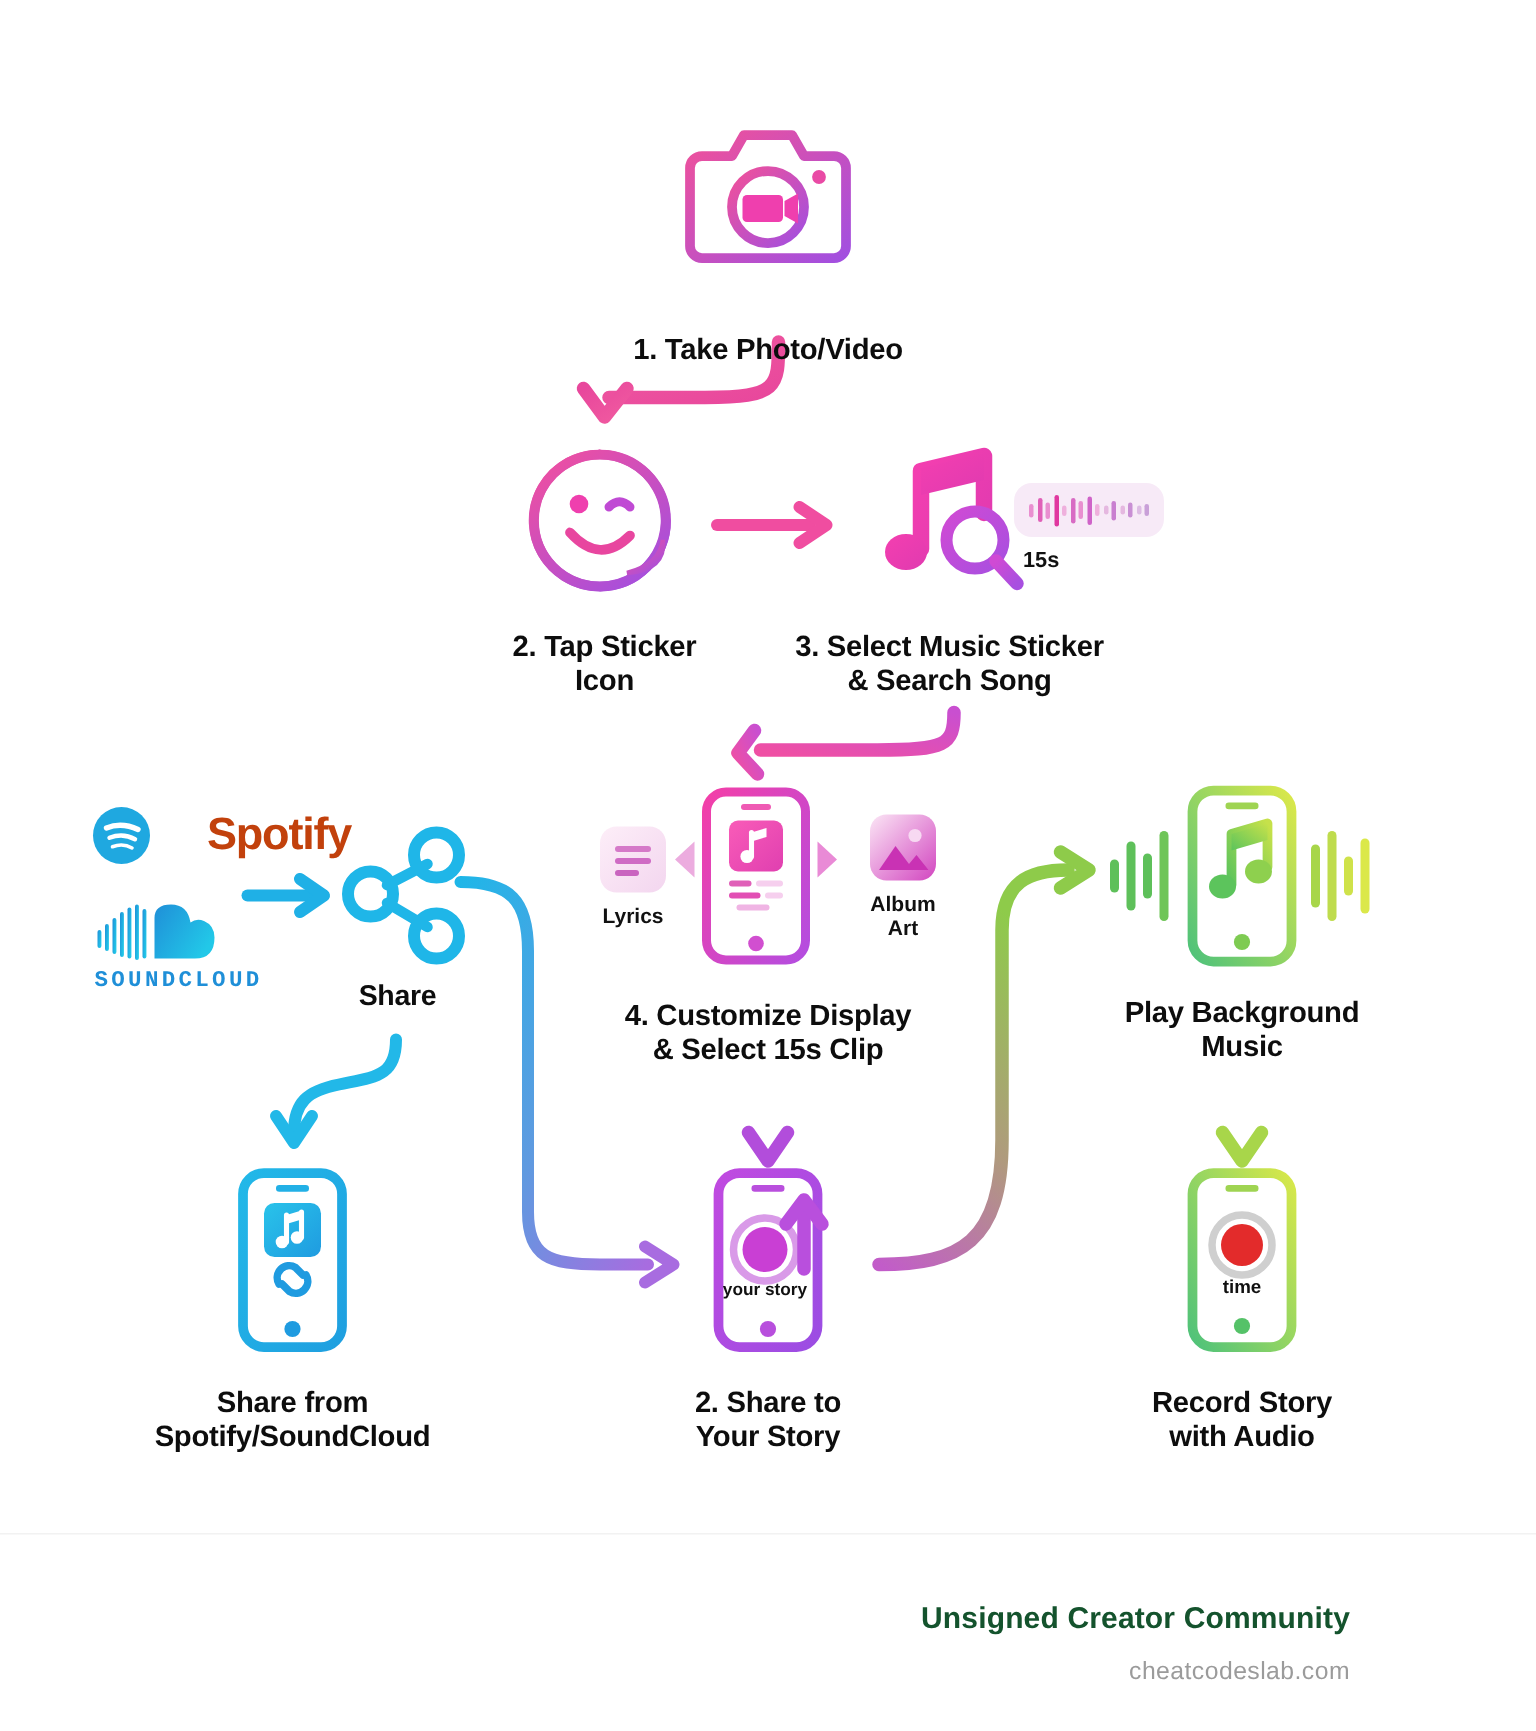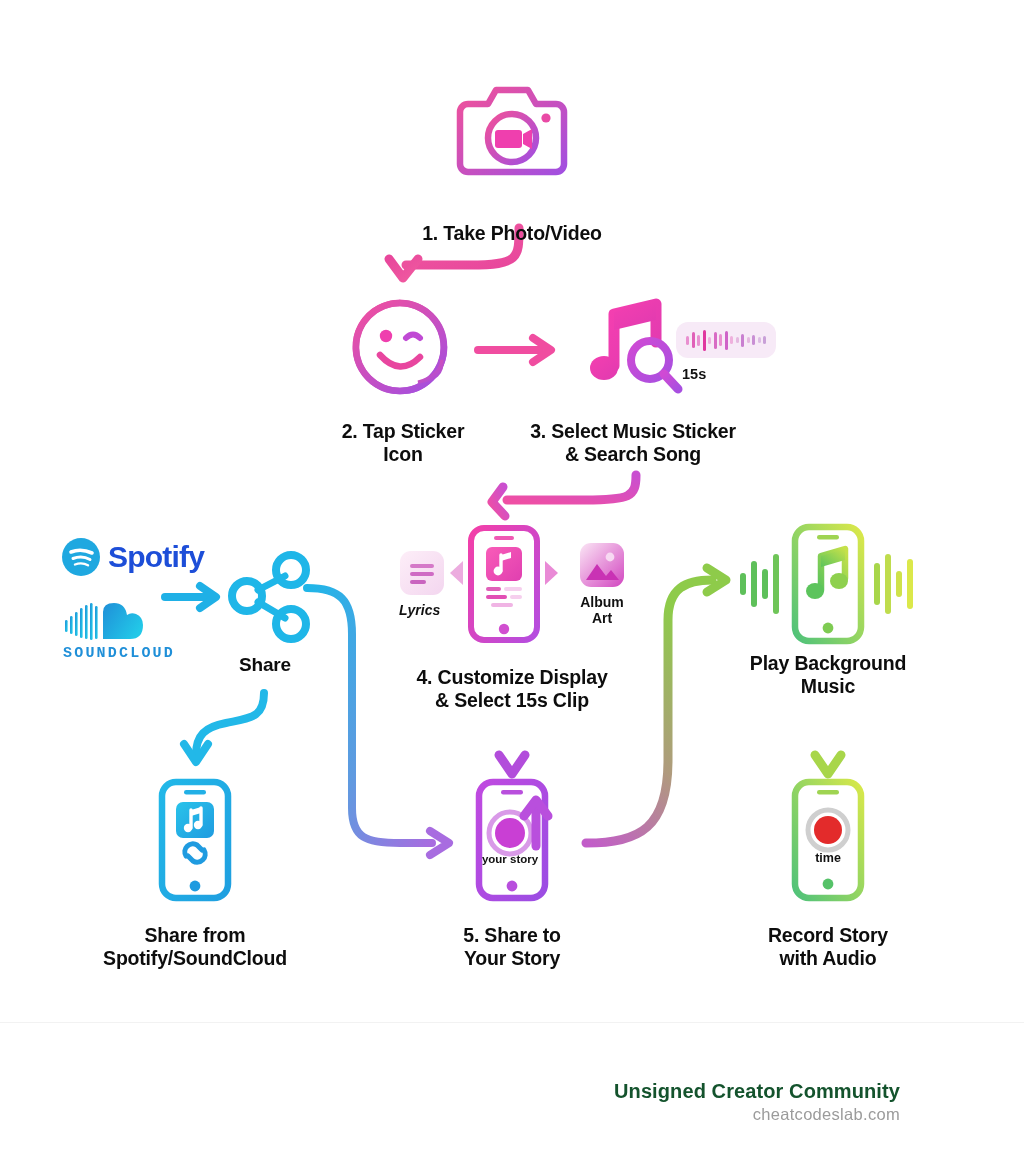--- a/index.html
+++ b/index.html
@@ -17,21 +17,21 @@
     letter-spacing:-0.2px;line-height:1.17;white-space:pre-line;
   }
   .cap-lg{font-size:19.5px;}
   .cap-md{font-size:19px;}
   .small-label{font-size:14px;font-weight:bold;color:#111;text-align:center;line-height:1.12;white-space:pre-line;}
   .badge-label{font-size:14.5px;font-weight:bold;color:#111;}
   svg{display:block;overflow:visible;}
   .arrows{position:absolute;left:0;top:0;width:1024px;height:1154px;pointer-events:none;}
   .footer{position:absolute;right:124px;bottom:30px;text-align:right;}
   .footer-title{font-size:20px;font-weight:bold;color:#14532d;letter-spacing:0.1px;}
-  .footer-sub{font-size:16.5px;color:#9b9b9b;margin-top:2px;letter-spacing:0.3px;}
+  .footer-sub{font-size:16.5px;color:#9b9b9b;margin-top:14px;letter-spacing:0.3px;}
   .divider{position:absolute;left:0;right:0;top:1022px;height:1px;background:#f2f2f2;}
 </style>
 </head>
 <body>
 
 <div class="stage">
 
   <svg class="arrows" viewBox="0 0 1024 1154">
     <defs>
       <linearGradient id="gPink" x1="0" y1="0" x2="1" y2="1">
@@ -187,21 +187,21 @@
       <span style="width:3px;height:10px;background:#c98fd4;border-radius:2px;"></span>
       <span style="width:3px;height:6px;background:#ddbce4;border-radius:2px;"></span>
       <span style="width:3px;height:8px;background:#c9a0d8;border-radius:2px;"></span>
     </div>
     <div class="badge-label" style="margin-top:8px;margin-left:6px;">15s</div>
   </div>
 
   <div class="node" style="left:404px;top:524px;width:216px;">
     <div style="display:flex;align-items:center;gap:0;height:120px;">
 
-      <div style="display:flex;flex-direction:column;align-items:flex-start;margin-right:2px;font-style:italic;">
+      <div style="display:flex;flex-direction:column;align-items:center;margin-right:2px;">
         <svg width="46" height="46" viewBox="0 0 46 46">
           <defs>
               <linearGradient id="lyrG" x1="0" y1="0" x2="1" y2="1">
             <stop offset="0%" stop-color="#fdeef8"></stop>
                 <stop offset="100%" stop-color="#f3d6ef"></stop>
               </linearGradient>
             </defs>
           <rect x="1" y="1" width="44" height="44" rx="11" fill="url(#lyrG)"></rect>
           <rect x="11" y="14" width="24" height="4" rx="2" fill="#d579c8"></rect>
           <rect x="11" y="22" width="24" height="4" rx="2" fill="#cf6bc4"></rect>
@@ -275,32 +275,32 @@
       <rect x="9" y="4" width="66" height="116" rx="14" fill="none" stroke="url(#ph5)" stroke-width="6.5"></rect>
       <rect x="31" y="12" width="22" height="4.5" rx="2.2" fill="#b94fdd"></rect>
       <circle cx="40" cy="55" r="21" fill="none" stroke="#d99ae8" stroke-width="5"></circle>
       <circle cx="40" cy="55" r="15" fill="#c93fd4"></circle>
       <text x="40" y="85" text-anchor="middle" font-family="Liberation Sans, sans-serif" font-size="11.5" font-weight="bold" fill="#111">your story</text>
       <path d="M9,96 H75" stroke="url(#ph5)" stroke-width="5.5"></path>
       <circle cx="42" cy="108" r="5.4" fill="#b84fdd"></circle>
       <path d="M66,68 L66,26" stroke="#b94fdd" stroke-width="9" stroke-linecap="round"></path>
       <path d="M54,38 L66,22 L78,38" fill="none" stroke="#b94fdd" stroke-width="9" stroke-linecap="round" stroke-linejoin="round"></path>
     </svg>
-    <div class="caption cap-lg" style="margin-top:22px;">5. Share to
+    <div class="caption cap-lg" style="margin-top:22px;">2. Share to
 Your Story</div>
   </div>
 
   <div style="position:absolute;left:62px;top:538px;display:flex;align-items:center;gap:8px;">
     <svg width="38" height="38" viewBox="0 0 38 38">
       <circle cx="19" cy="19" r="19" fill="#1fa8e0"></circle>
       <path d="M9,14 q10,-4 21,1" fill="none" stroke="#fff" stroke-width="3.6" stroke-linecap="round"></path>
       <path d="M11,20.5 q9,-3.5 17,1" fill="none" stroke="#fff" stroke-width="3" stroke-linecap="round"></path>
       <path d="M13,26.5 q7,-2.6 13,0.8" fill="none" stroke="#fff" stroke-width="2.4" stroke-linecap="round"></path>
     </svg>
-    <span style="font-size:30px;font-weight:bold;color:#1d4ed8;letter-spacing:-0.8px;">Spotify</span>
+    <span style="font-size:30px;font-weight:bold;color:#c2410c;letter-spacing:-0.8px;margin-left:30px;">Spotify</span>
   </div>
 
   <div style="position:absolute;left:63px;top:598px;display:flex;flex-direction:column;align-items:center;">
     <svg width="112" height="44" viewBox="0 0 112 44">
       <defs>
           <linearGradient id="scG" x1="0" y1="0" x2="1" y2="0.6">
         <stop offset="0%" stop-color="#1f8fd8"></stop>
             <stop offset="100%" stop-color="#22c8e8"></stop>
           </linearGradient>
         </defs>
@@ -389,21 +389,21 @@
       </svg>
       <svg width="46" height="70" viewBox="0 0 46 70">
         <g fill="#bfdc4d">
           <rect x="2" y="14" width="6" height="42" rx="3" fill="#a8d64a"></rect>
           <rect x="13" y="5" width="6" height="60" rx="3"></rect>
           <rect x="24" y="22" width="6" height="26" rx="3" fill="#cfe24a"></rect>
           <rect x="35" y="10" width="6" height="50" rx="3" fill="#dbe84a"></rect>
         </g>
       </svg>
     </div>
-    <div class="caption cap-lg" style="margin-top:8px;">Play Background
+    <div class="caption cap-lg" style="margin-top:20px;">Play Background
 Music</div>
   </div>
 
   <div class="node" style="left:728px;top:778px;width:200px;">
     <svg width="84" height="124" viewBox="0 0 84 124">
       <defs>
         <linearGradient id="phR" x1="0" y1="1" x2="1" y2="0">
           <stop offset="0%" stop-color="#4fc27a"></stop>
             <stop offset="100%" stop-color="#d8e84a"></stop>
         </linearGradient>

